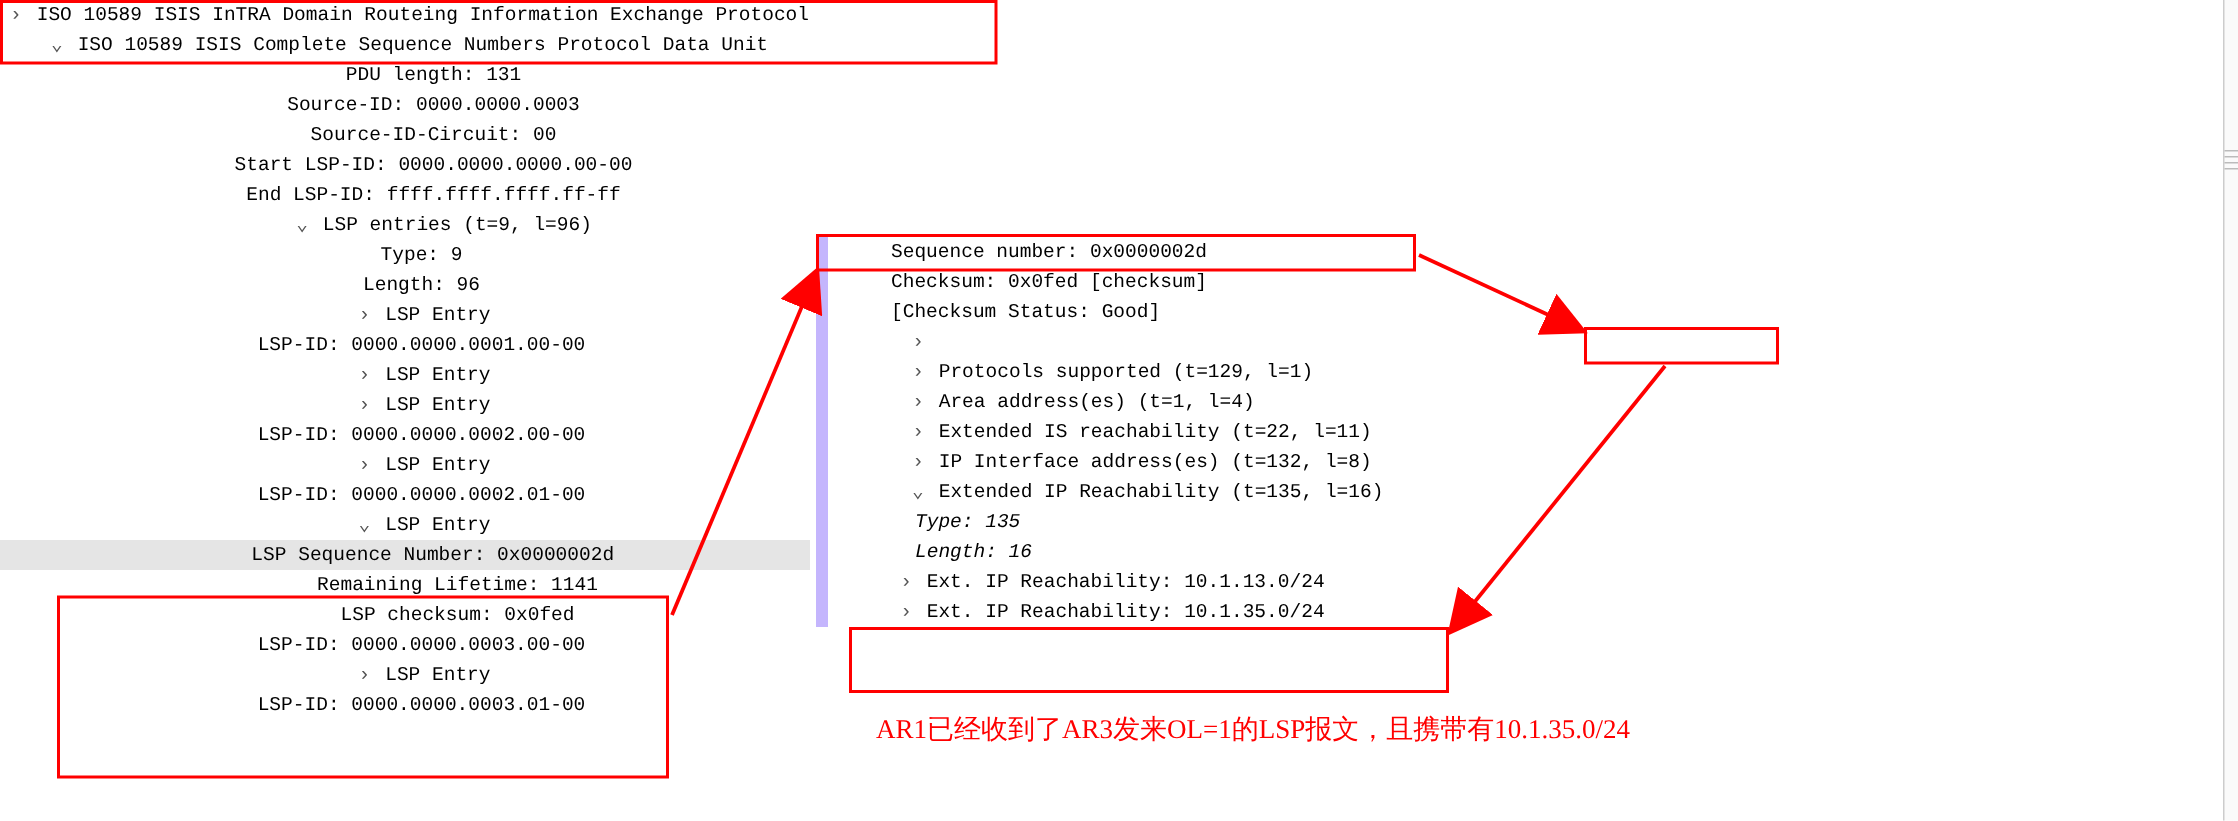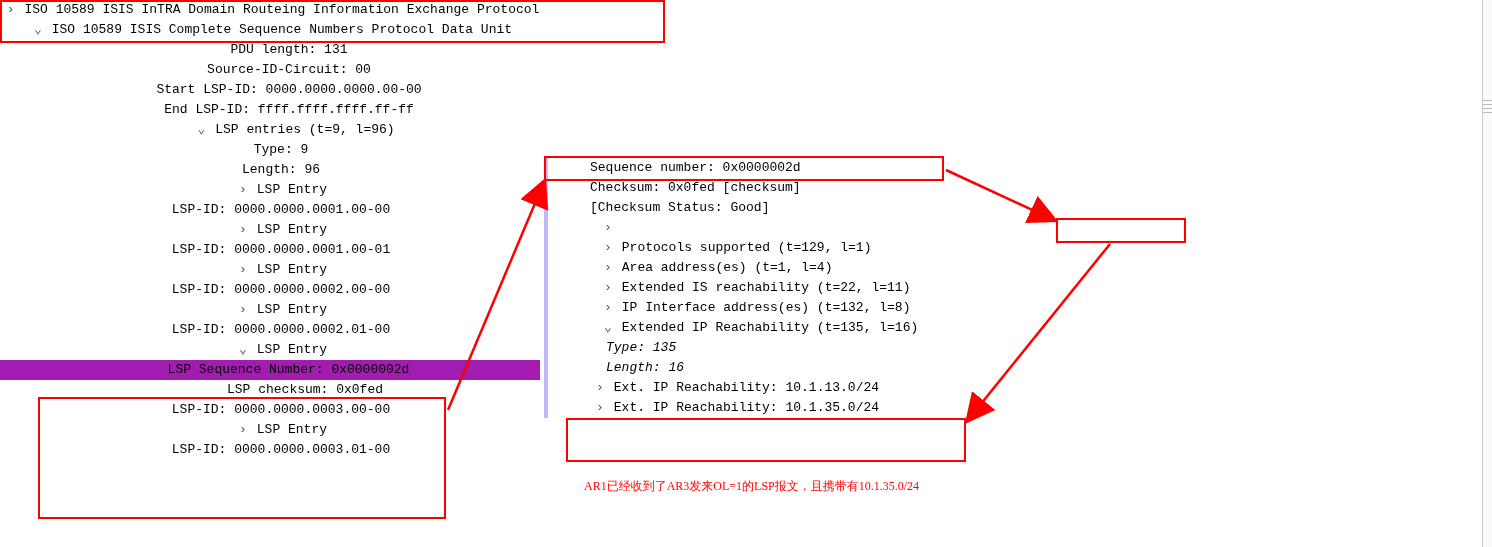--- a/index.html
+++ b/index.html
@@ -12,91 +12,92 @@
     height: 547px;
     position: relative;
     overflow: hidden;
     line-height: 20px;
   }
   .row {
     white-space: pre;
     height: 20px;
     padding-left: 2px;
   }
-  .row.hl { background: #a21caf; padding-left: 37px; }
+  .row.hl { background: #e5e5e5; padding-left: 37px; }
   .tw { display:inline-block; width:12px; text-align:center; color:#555; user-select:none; vertical-align:top;}
   .ind0 { padding-left: 4px; }
   .ind1 { padding-left: 38px; }
   .ind2 { padding-left: 22px; }
   .ind3 { padding-left: 70px; }
   .ind1t { padding-left: 26px; margin-left: 24px; }
   .ind2t { padding-left: 24px; }
   .tw.closed::before { content:"›"; }
   .tw.open::before { content:"⌄"; }
 
   .left-pane { position:absolute; left:0; top:0; width:540px;text-align:center; }
-  .right-pane { position:absolute; left:544px; top:158px; width:640px; border-left:4px solid #c4b5fd; padding-left:4px; }
+  .right-pane { position:absolute; left:544px; top:158px; width:640px; border-left:8px solid #c4b5fd; padding-left:4px; }
   .right-pane .row { padding-left:2px;}
   .right-pane .ind1 { padding-left: 38px;}
   .right-pane .ind2 { padding-left: 54px; font-style: italic;}
   .right-pane .ind1t { padding-left: 26px;}
   .right-pane .ind2t { padding-left: 42px;}
 
   .redbox { position:absolute; border:2px solid #ff0000; pointer-events:none; }
   #box-proto { left:0; top:0; width:665px; height:43px; }
   #box-lsp   { left:38px; top:397px; width:408px; height:122px; }
   #box-seq   { left:544px; top:156px; width:400px; height:25px; }
   #box-ol    { left:1056px; top:218px; width:130px; height:25px; }
   #box-reach { left:566px; top:418px; width:400px; height:44px; }
 
   svg.arrows { position:absolute; left:0; top:0; width:1492px; height:547px; pointer-events:none; }
 
   .annot {
     position:absolute;
     left:584px; top:476px;
     font-family: "SimSun","宋体",serif;
-    font-size:12px;
+    font-size:18px;
     color:#ff0000;
     font-weight:normal;
     white-space:nowrap;
   }
 
   .panel-right-margin { position:absolute; right:0; top:0; width:10px; height:100%; border-left:1px solid #ccc; background:#fafafa;}
   .right-grip { position:absolute; right:0; top:100px; width:9px; height:60px; }
   .right-grip div { height:1px; background:#bbb; margin-bottom:3px;}
 
 </style>
 </head>
 <body>
 
 <div class="left-pane">
 
   <div class="row ind0"><span class="tw closed"></span> <span>ISO 10589 ISIS InTRA Domain Routeing Information Exchange Protocol</span></div>
   <div class="row ind0"><span class="tw open"></span> <span>ISO 10589 ISIS Complete Sequence Numbers Protocol Data Unit</span></div>
 
   <div class="row ind1"><span>PDU length: 131</span></div>
+  <div class="row ind1"><span>Source-ID: 0000.0000.0003</span></div>
   <div class="row ind1"><span>Source-ID-Circuit: 00</span></div>
   <div class="row ind1"><span>Start LSP-ID: 0000.0000.0000.00-00</span></div>
   <div class="row ind1"><span>End LSP-ID: ffff.ffff.ffff.ff-ff</span></div>
 
   <div class="row ind1t"><span class="tw open"></span> <span>LSP entries (t=9, l=96)</span></div>
   <div class="row ind2"><span>Type: 9</span></div>
   <div class="row ind2"><span>Length: 96</span></div>
 
   <div class="row ind2t"><span class="tw closed"></span> <span>LSP Entry</span></div>
   <div class="row ind2"><span>LSP-ID: 0000.0000.0001.00-00</span></div>
   <div class="row ind2t"><span class="tw closed"></span> <span>LSP Entry</span></div>
-  <div class="row ind2"><span>LSP-ID: 0000.0000.0001.00-01</span></div>
   <div class="row ind2t"><span class="tw closed"></span> <span>LSP Entry</span></div>
   <div class="row ind2"><span>LSP-ID: 0000.0000.0002.00-00</span></div>
   <div class="row ind2t"><span class="tw closed"></span> <span>LSP Entry</span></div>
   <div class="row ind2"><span>LSP-ID: 0000.0000.0002.01-00</span></div>
 
   <div class="row ind2t"><span class="tw open"></span> <span>LSP Entry</span></div>
   <div class="row ind3 hl"><span>LSP Sequence Number: 0x0000002d</span></div>
+  <div class="row ind3"><span>Remaining Lifetime: 1141</span></div>
   <div class="row ind3"><span>LSP checksum: 0x0fed</span></div>
   <div class="row ind2"><span>LSP-ID: 0000.0000.0003.00-00</span></div>
 
   <div class="row ind2t"><span class="tw closed"></span> <span>LSP Entry</span></div>
   <div class="row ind2"><span>LSP-ID: 0000.0000.0003.01-00</span></div>
 </div>
 
 <div class="right-pane">
   <div class="row ind1"><span>Sequence number: 0x0000002d</span></div>
   <div class="row ind1"><span>Checksum: 0x0fed [checksum]</span></div>

